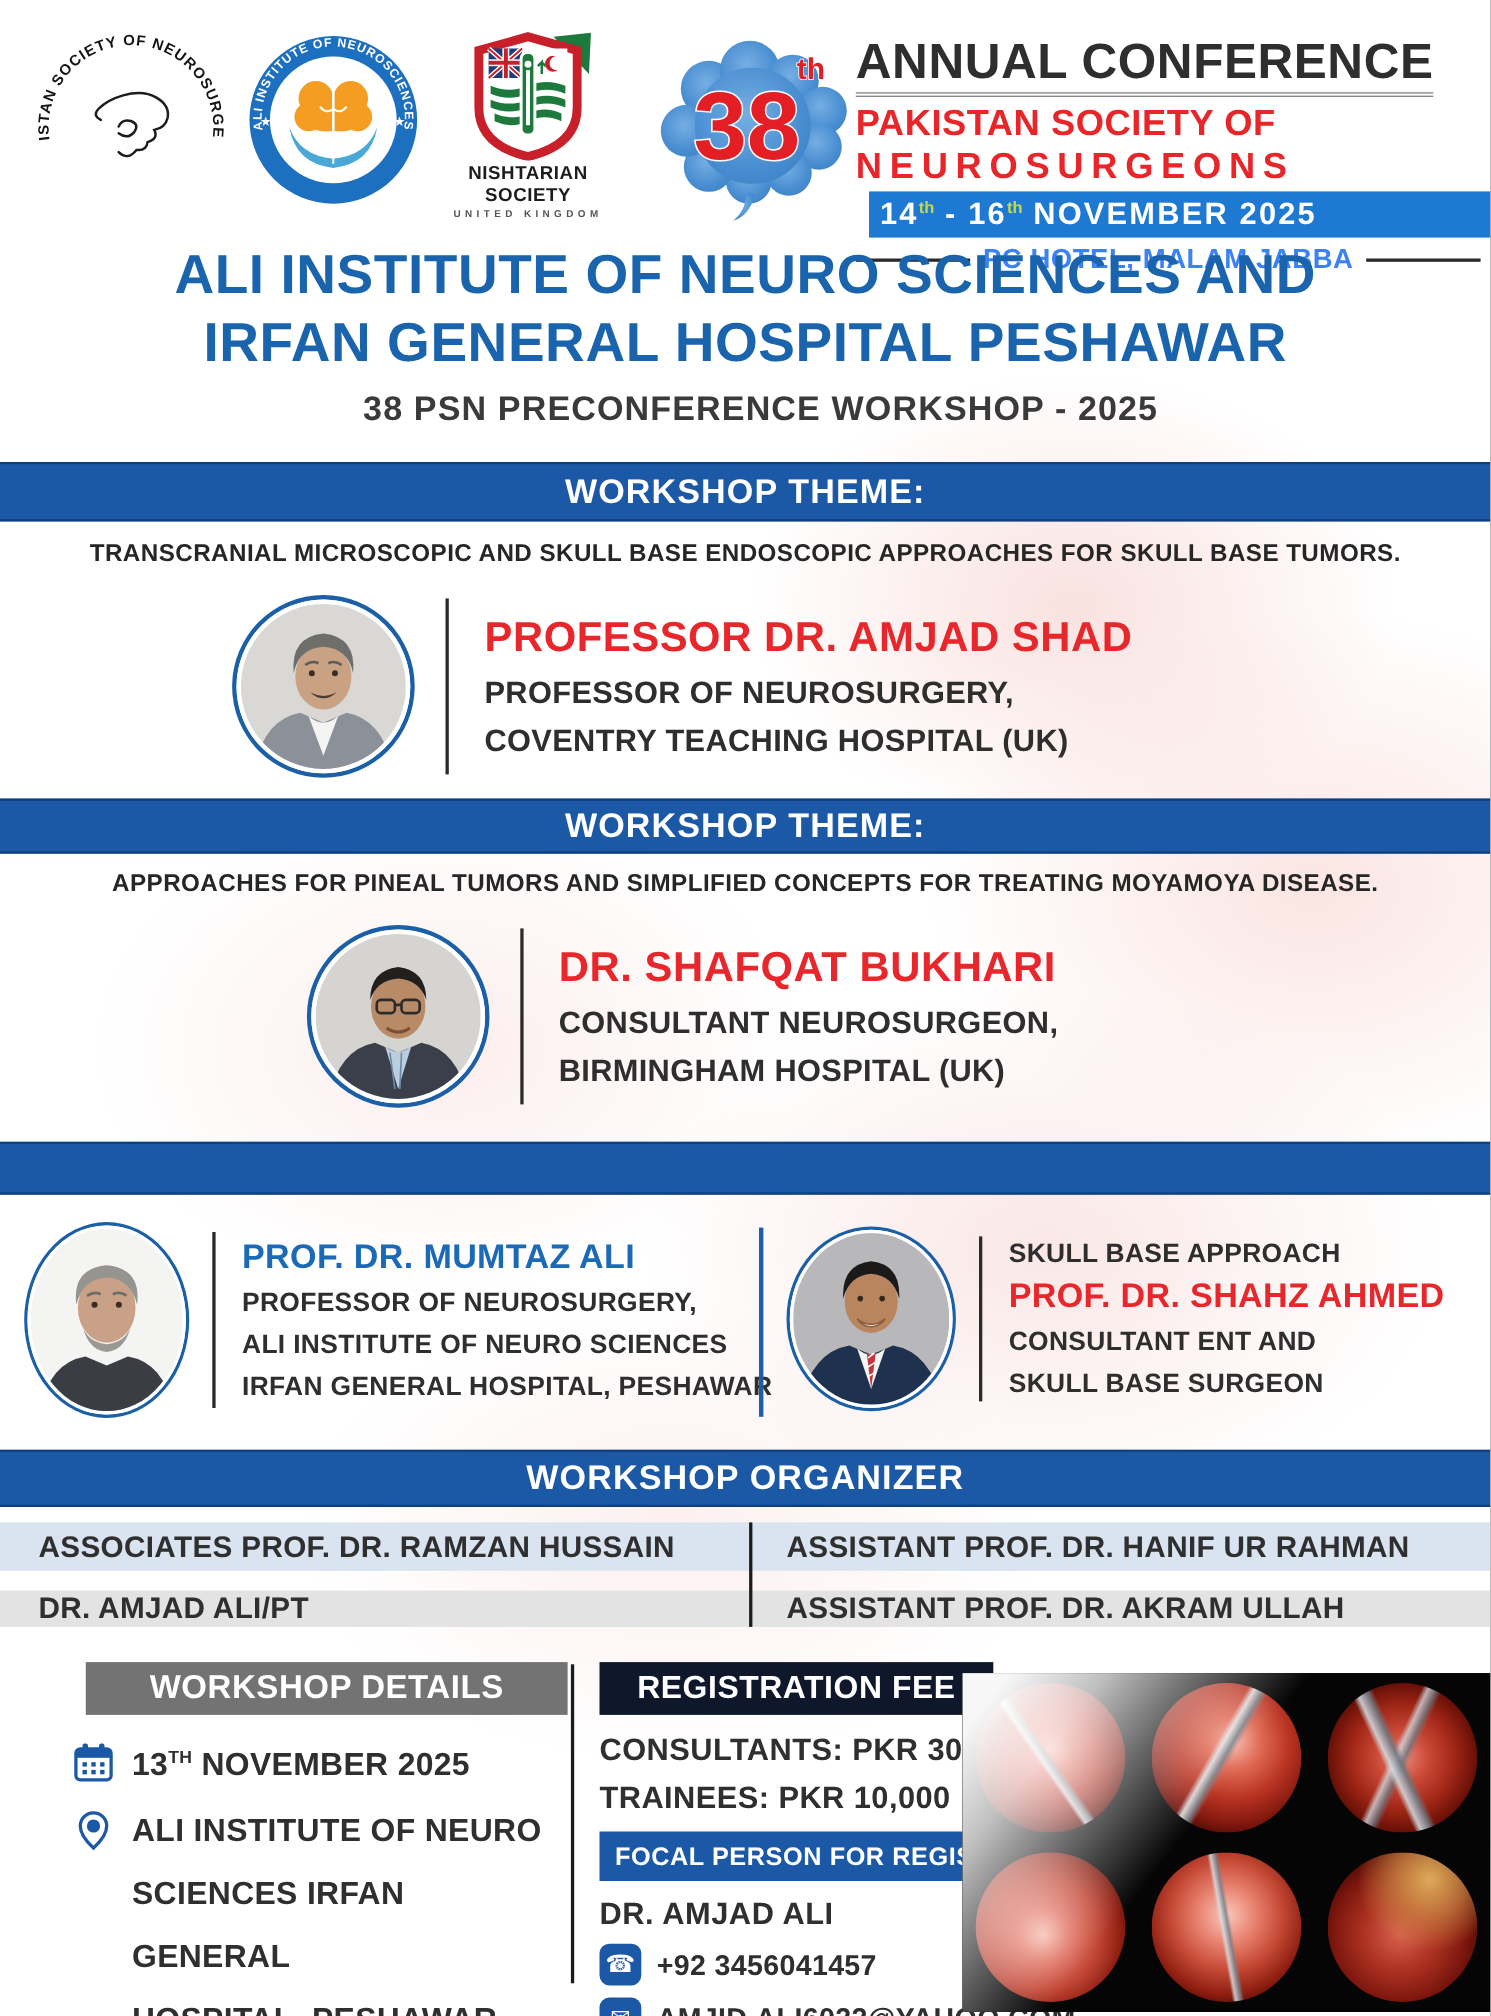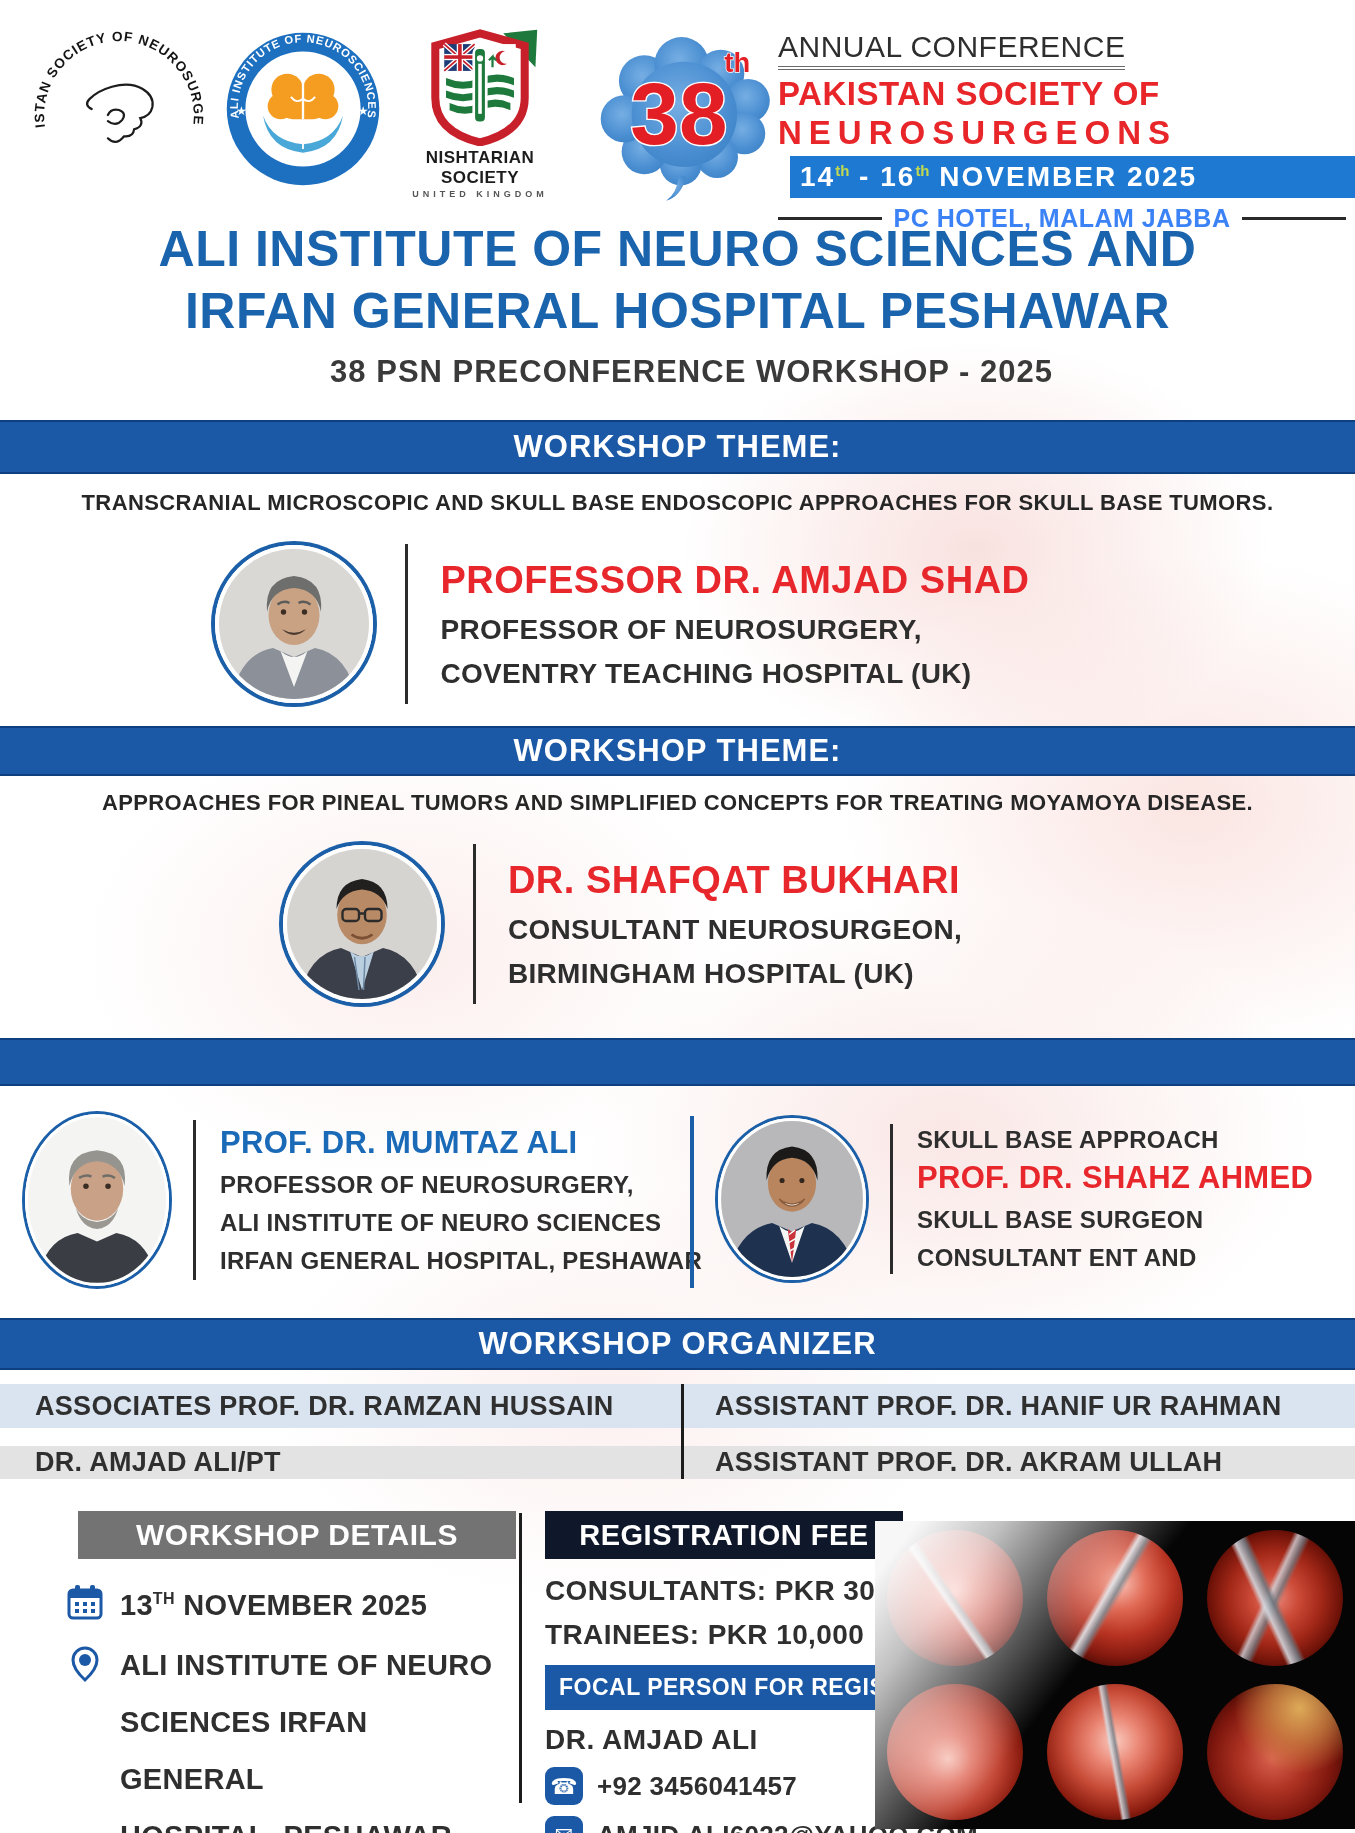--- a/index.html
+++ b/index.html
@@ -13,21 +13,21 @@
       radial-gradient(ellipse 520px 340px at 70% 62%, rgba(236,176,170,.30), transparent 70%),
       radial-gradient(ellipse 480px 300px at 45% 76%, rgba(240,186,180,.22), transparent 70%);}
   .z{position:relative;z-index:1;}
 
   
   .header{position:relative;height:212px;}
   .logo{position:absolute;}
   .nish-label{font-size:17px;font-weight:800;color:#1c1c1c;text-align:center;letter-spacing:.5px;margin-top:2px;}
   .nish-sub{font-size:9px;font-weight:700;color:#555;text-align:center;letter-spacing:4px;margin-top:1px;}
   .conf-text{position:absolute;left:778px;top:30px;width:572px;}
-  .conf-title{display:inline-block;font-size:30px;font-weight:400;color:#2e2e2e;letter-spacing:.5px;
+  .conf-title{display:inline-block;font-size:45px;font-weight:700;color:#2e2e2e;letter-spacing:.5px;
               border-bottom:4px double #6a6a6a;padding-bottom:2px;}
   .conf-soc1{font-size:33px;font-weight:800;color:#e8262a;margin-top:5px;letter-spacing:.5px;}
   .conf-soc2{font-size:33px;font-weight:800;color:#e8262a;letter-spacing:7px;margin-top:1px;}
   .conf-datebar{margin-top:4px;background:#1e79d2;color:#fff;font-size:28px;font-weight:800;
                 letter-spacing:2px;padding:5px 10px;width:548px;margin-left:12px;}
   .conf-datebar sup{font-size:15px;color:#c2d84e;letter-spacing:0;}
   .conf-venue{display:flex;align-items:center;gap:12px;margin-top:6px;width:568px;}
   .conf-venue .dash{flex:1;height:3px;background:#2a2a2a;}
   .conf-venue .vtext{font-size:25px;font-weight:800;color:#3b82f6;white-space:nowrap;letter-spacing:.5px;}
 
@@ -338,22 +338,22 @@
           <path d="M 32,42 Q 31,20 50,18 Q 69,20 68,42 Q 64,27 50,26 Q 36,27 32,42 Z" fill="#1c1a19"></path>
           <circle cx="43" cy="42" r="1.8" fill="#33261c"></circle>
             <circle cx="57" cy="42" r="1.8" fill="#33261c"></circle>
           <path d="M 41,55 Q 50,62 59,55 Q 55,60 50,60 Q 45,60 41,55 Z" fill="#ffffff" stroke="#8a5c3c" stroke-width="1"></path>
         </svg>
       </div>
       <div class="fac-vline" style="height:150px;"></div>
       <div>
         <div class="fac-line" style="margin-top:0;">SKULL BASE APPROACH</div>
         <div class="fac-name-red">PROF. DR. SHAHZ AHMED</div>
+        <div class="fac-line">CONSULTANT ENT AND</div>
         <div class="fac-line">SKULL BASE SURGEON</div>
-        <div class="fac-line">CONSULTANT ENT AND</div>
       </div>
     </div>
   </div>
 
   <div class="banner z" style="margin-top:22px;height:48px;line-height:48px;">WORKSHOP ORGANIZER</div>
 
   <div class="org-table z">
     <div class="org-row r1">
       <div class="org-cell-l">ASSOCIATES PROF. DR. RAMZAN HUSSAIN</div>
       <div class="org-cell-r">ASSISTANT PROF. DR. HANIF UR RAHMAN</div>

